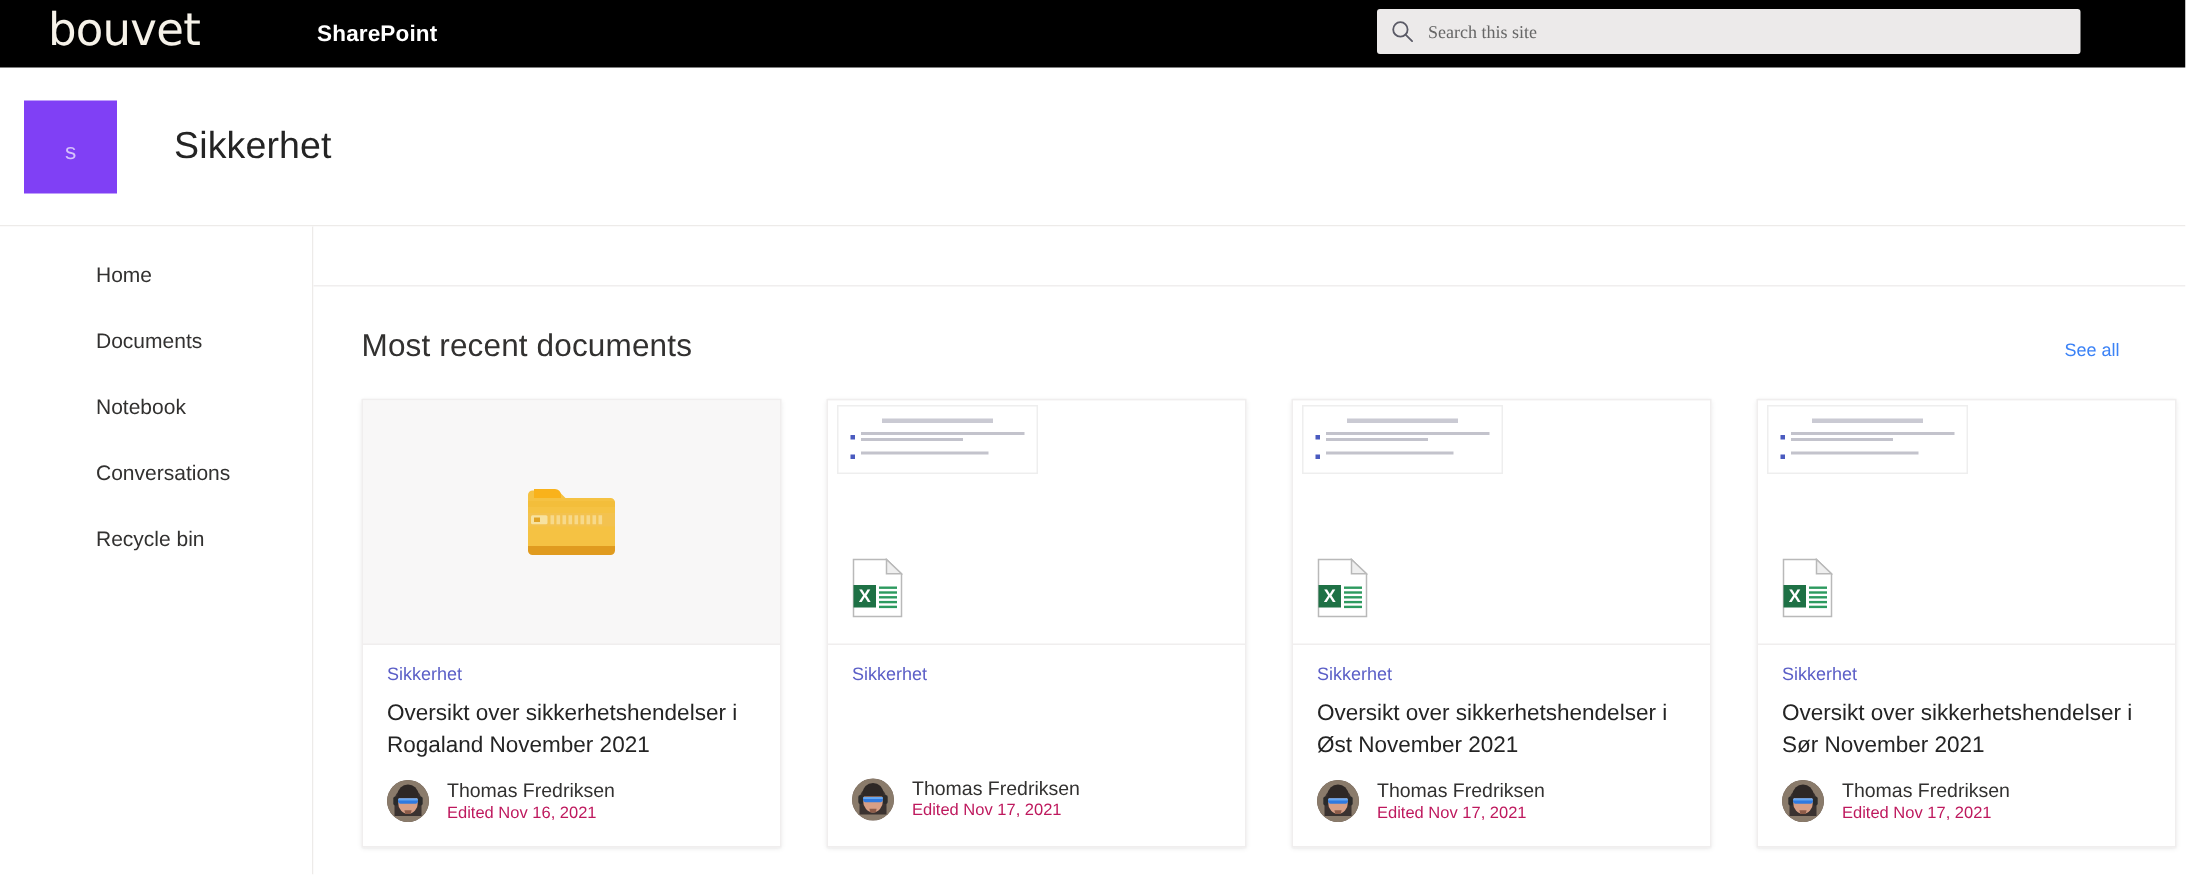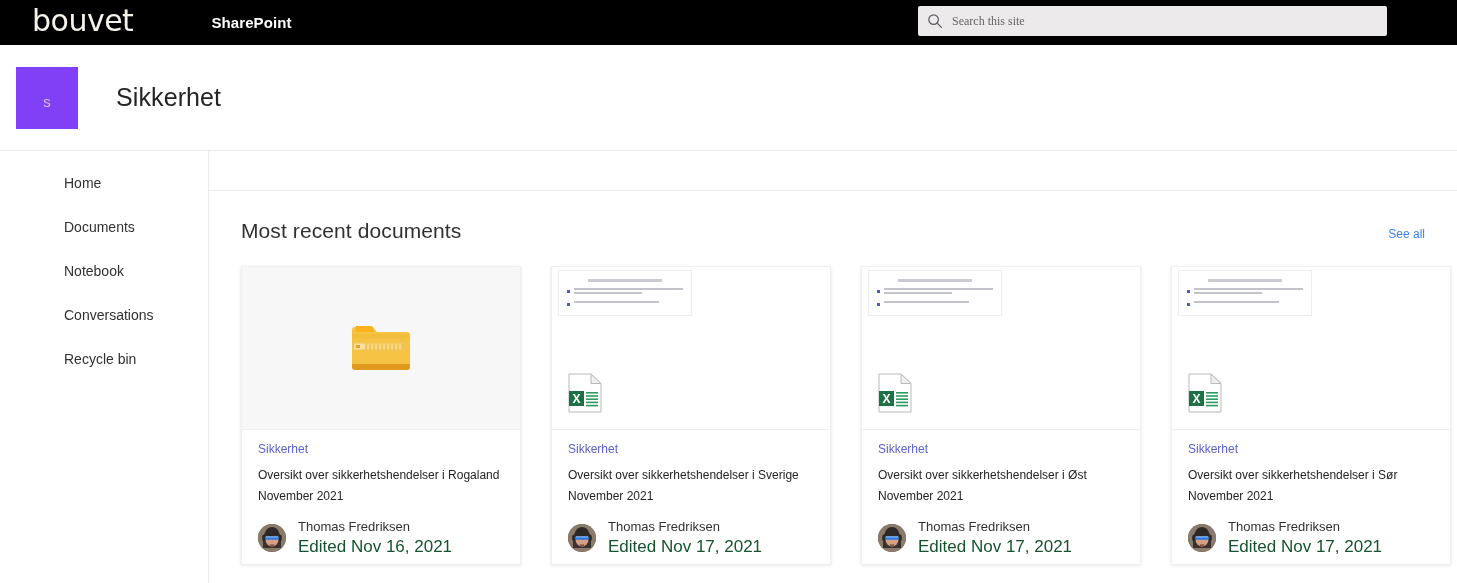--- a/index.html
+++ b/index.html
@@ -123,21 +123,21 @@
     height: 40px;
     border-bottom: 1px solid #f0eeee;
   }
   .section {
     padding: 28px 0 0 32px;
     position: relative;
   }
   .section-head {
     display: flex;
     align-items: baseline;
-    padding-right: 32px;
+    padding-right: 44px;
   }
   .section-title {
     font-size: 21px;
     color: #323130;
     font-weight: 400;
     letter-spacing: 0.1px;
   }
   .see-all {
     margin-left: auto;
     font-size: 12px;
@@ -216,21 +216,21 @@
     display: flex;
     flex-direction: column;
   }
   .card-site {
     font-size: 12px;
     color: #5b5fc7;
     margin-bottom: 9px;
     line-height: 1.2;
   }
   .card-title {
-    font-size: 12px;
+    font-size: 15px;
     color: #242424;
     line-height: 21px;
     font-weight: 400;
     margin-bottom: 12px;
   }
   .card-author-row {
     display: flex;
     align-items: center;
     margin-top: auto;
     margin-bottom: 16px;
@@ -240,21 +240,21 @@
     border-radius: 50%;
     flex: 0 0 28px;
     overflow: hidden;
     position: relative;
     background: #6b5a4e;
     margin-right: 12px;
   }
   .avatar svg { display: block; }
   .author-meta { display: flex; flex-direction: column; line-height: 1.25; }
   .author-name { font-size: 13px; color: #323130; }
-  .author-edited { font-size: 17px; color: #14532d; }
+  .author-edited { font-size: 11px; color: #be185d; }
 </style>
 </head>
 <body>
 
 <div class="suitebar">
   <div class="brand-logo">bouvet</div>
   <div class="suite-app-name">SharePoint</div>
 
   <div class="search-wrap">
     <span class="search-icon">
@@ -384,21 +384,20 @@
                   <rect x="18" y="22.2" width="12" height="1.6"></rect>
                   <rect x="18" y="25.4" width="12" height="1.6"></rect>
                   <rect x="18" y="28.6" width="12" height="1.6"></rect>
                   <rect x="18" y="31.8" width="12" height="1.6"></rect>
                 </g>
               </svg>
             </div>
           </div>
           <div class="card-body">
             <div class="card-site">Sikkerhet</div>
-            <div class="card-title">Oversikt over sikkerhetshendelser i Sverige November 2021</div>
             <div class="card-author-row">
               <div class="avatar">
                 <svg width="28" height="28" viewBox="0 0 28 28">
                   <circle cx="14" cy="14" r="14" fill="#8a7b6b"></circle>
                   <path d="M14 5 a9 9 0 0 1 9 9 v10 h-18 v-10 a9 9 0 0 1 9 -9 z" fill="#3a3230"></path>
                   <ellipse cx="14" cy="15" rx="6.6" ry="7.6" fill="#d79f86"></ellipse>
                   <path d="M7 10 a7 7 0 0 1 14 0 v2 h-14 z" fill="#2e2826"></path>
                   <rect x="4.2" y="11" width="3.2" height="6" rx="1.4" fill="#2b2b2b"></rect>
                   <rect x="20.6" y="11" width="3.2" height="6" rx="1.4" fill="#2b2b2b"></rect>
                   <rect x="7.4" y="12.4" width="13.2" height="3.4" rx="1.4" fill="#2f7ae0"></rect>

